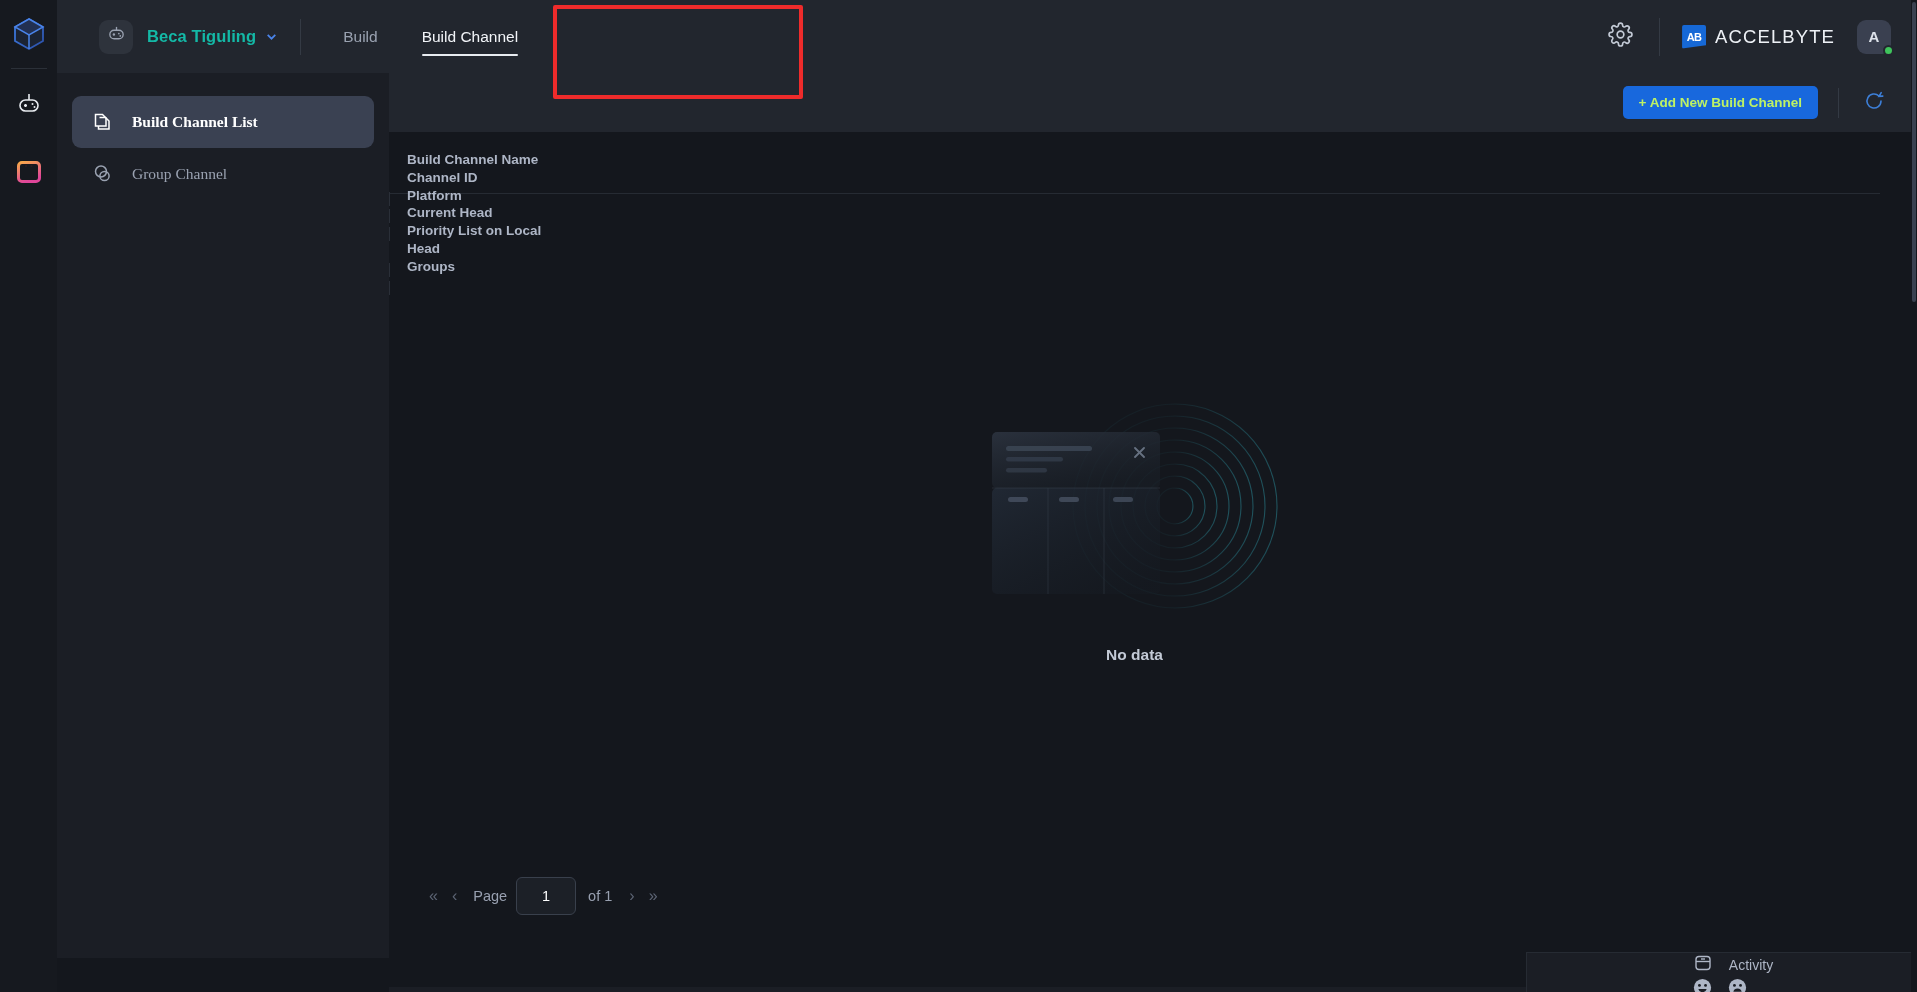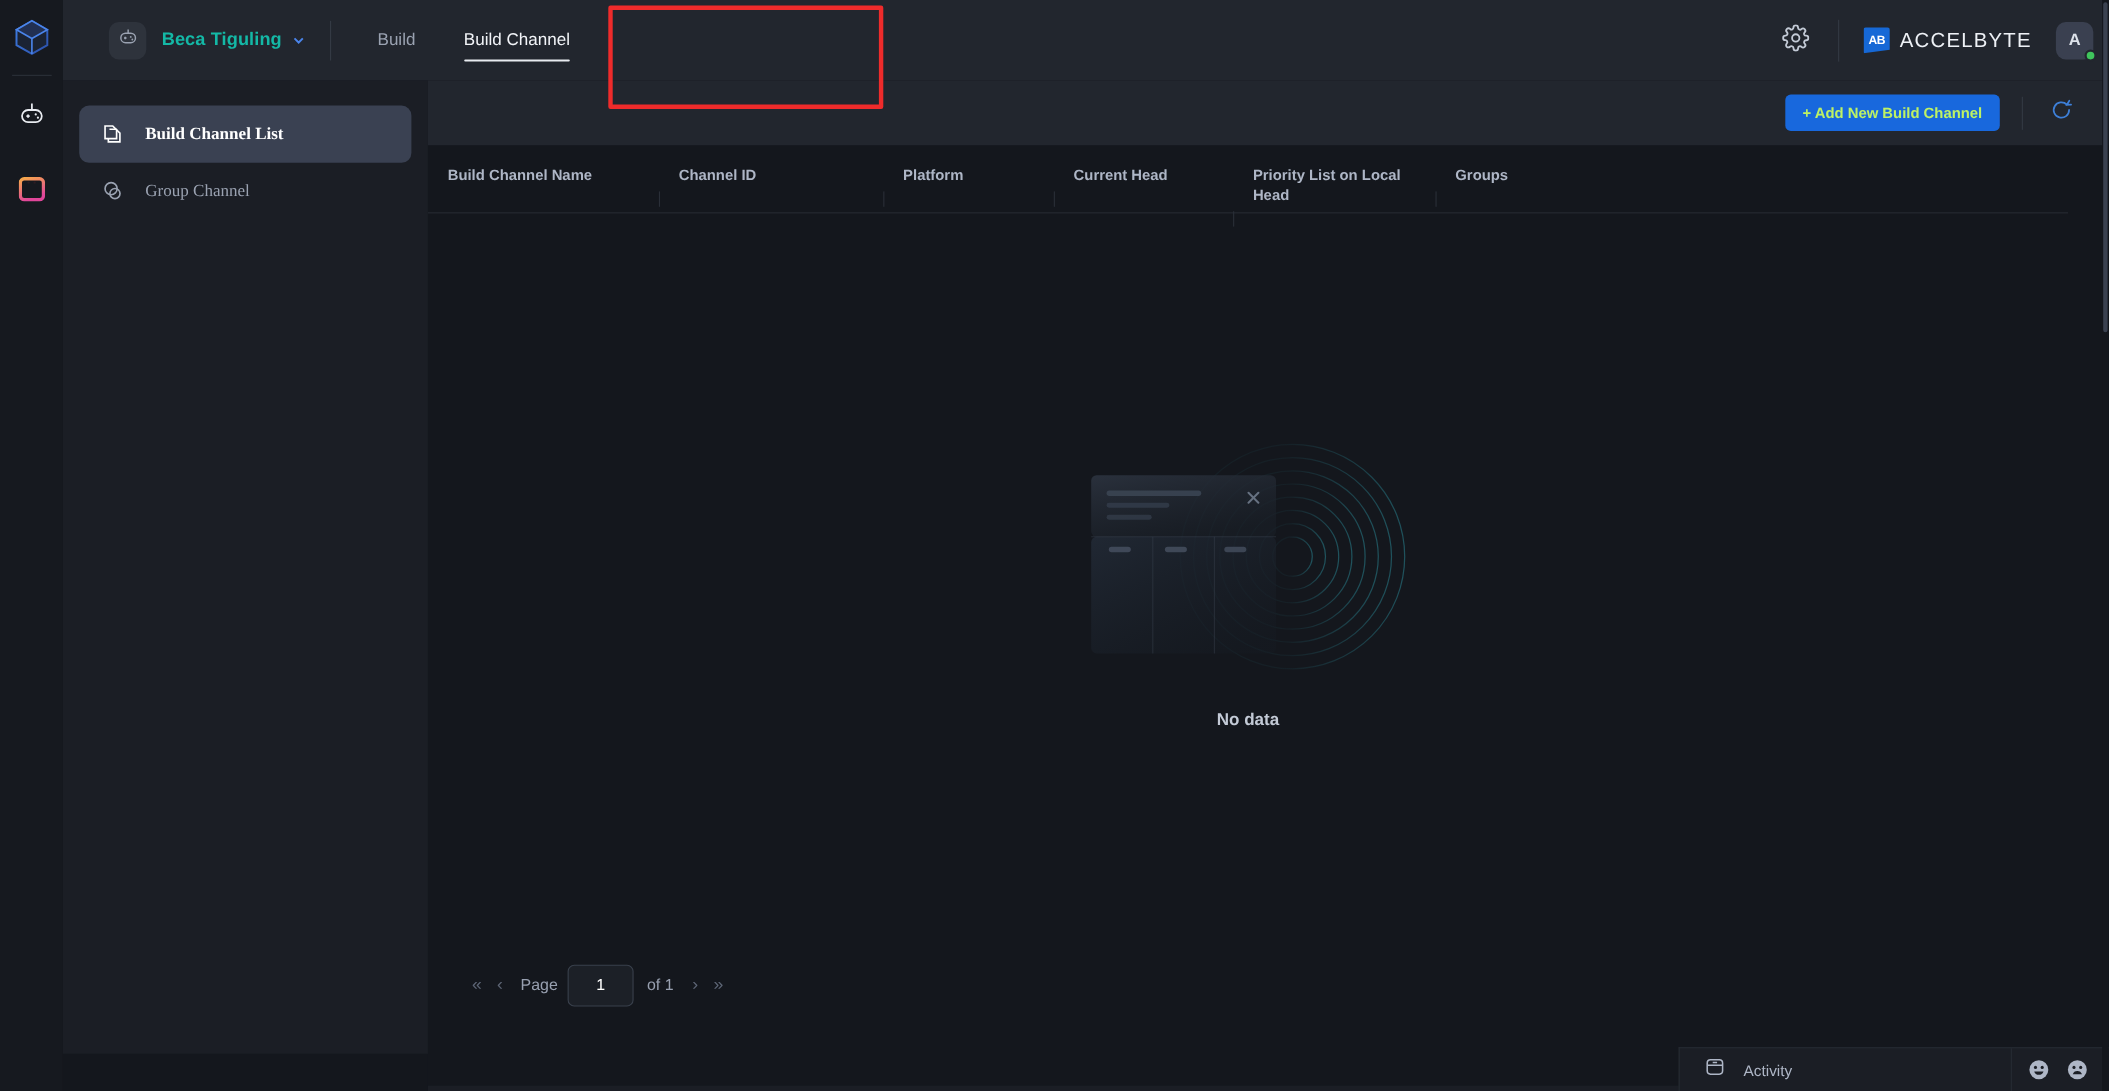--- a/index.html
+++ b/index.html
@@ -47,21 +47,21 @@
     color: #9aa2b1; font-size: 15.5px; cursor: pointer; position: relative;
     white-space: nowrap;
   }
   .nav-tab.active { color: #f2f4f8; }
   .nav-tab.active::after {
     content: ""; position: absolute; left: 22px; right: 22px; bottom: 17px;
     height: 2px; background: #e8ebf0; border-radius: 1px;
   }
 
   .topbar-right {
-    margin-left: auto; display: flex; align-items: center; padding-right: 14px; height: 73px;
+    margin-left: auto; display: flex; align-items: center; padding-right: 26px; height: 73px;
   }
   .gear-btn { width: 34px; height: 34px; display:flex; align-items:center; justify-content:center; cursor: pointer; }
   .right-sep { width: 1px; height: 38px; background: #343a44; margin: 0 22px; }
   .brand { display: flex; align-items: center; }
   .brand-mark {
     width: 24px; height: 24px; background: #1668d6; border-radius: 2px;
     display:flex; align-items:center; justify-content:center;
     color:#fff; font-size: 11px; font-weight: bold; letter-spacing:-.5px;
     clip-path: polygon(0 0, 100% 0, 100% 86%, 0 100%);
   }
@@ -115,20 +115,21 @@
   .action-sep { width: 1px; height: 30px; background: #343a44; margin: 0 20px; }
   .refresh-btn { width: 30px; height: 30px; display:flex; align-items:center; justify-content:center; cursor: pointer; }
 
   
   .table-wrap { padding: 0; }
   .thead {
     display: flex; align-items: flex-start;
     height: 62px; padding-top: 19px;
     border-bottom: 1px solid #262b33;
     margin-right: 37px;
+    flex-direction: column;
   }
   .th {
     color: #aeb6c6; font-size: 13.5px; font-weight: bold;
     padding-left: 18px; line-height: 1.32;
     position: relative;
   }
   .th + .th::before {
     content: ""; position: absolute; left: 0; bottom: -19px; width: 1px; height: 14px;
     background: #2a2f38;
   }
@@ -153,21 +154,21 @@
     width: 60px; height: 38px; background: #1c2027; border: 1px solid #39404c;
     border-radius: 6px; color: #ffffff; font-size: 14.5px; text-align: center;
     font-family: "Liberation Sans", sans-serif;
   }
   .pg-of { margin: 0 10px 0 12px; color: #98a0b0; }
 
   
   .activity-bar {
     position: absolute; right: 0; bottom: 0; width: 391px; height: 40px;
     background: #1b1e25; border-top: 1px solid #262b33; border-left: 1px solid #262b33;
-    display: flex; align-items: center; z-index: 25;
+    display: flex; align-items: center; z-index: 25; flex-direction: column;
   }
   .act-left { display: flex; align-items: center; padding-left: 22px; cursor: pointer; }
   .act-label { color: #aeb6c6; font-size: 14px; margin-left: 16px; }
   .act-sep { width: 1px; height: 40px; background: #262b33; margin-left: auto; }
   .act-faces { display: flex; align-items: center; padding: 0 18px 0 14px; gap: 14px; }
   .face { cursor: pointer; display:flex; }
 
   
   .vscroll-outer {
     position: absolute; right: 0; top: 0; width: 6px; height: 992px; background: #14171d; z-index: 35;

